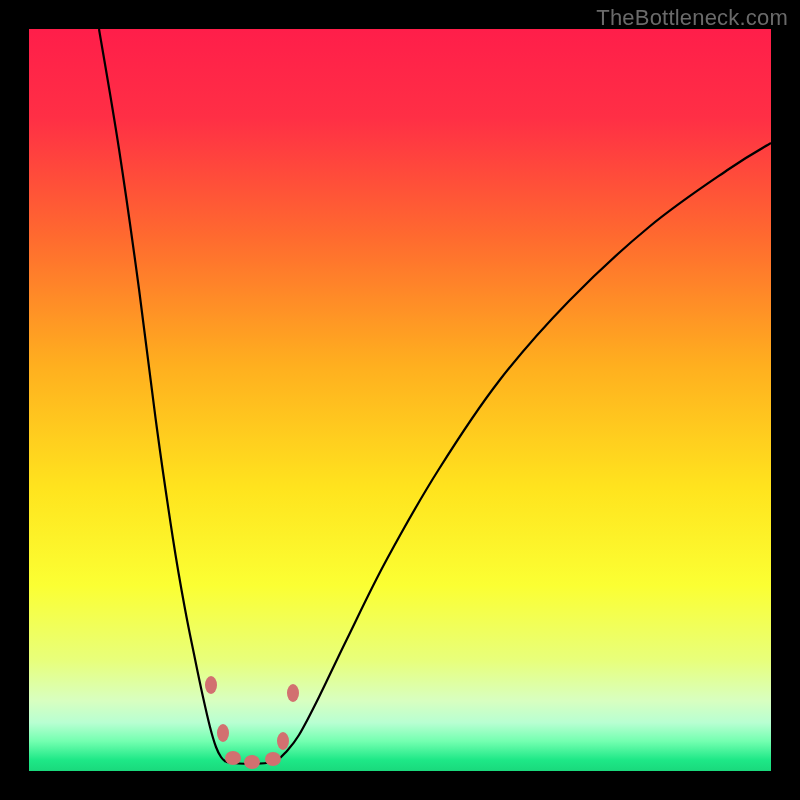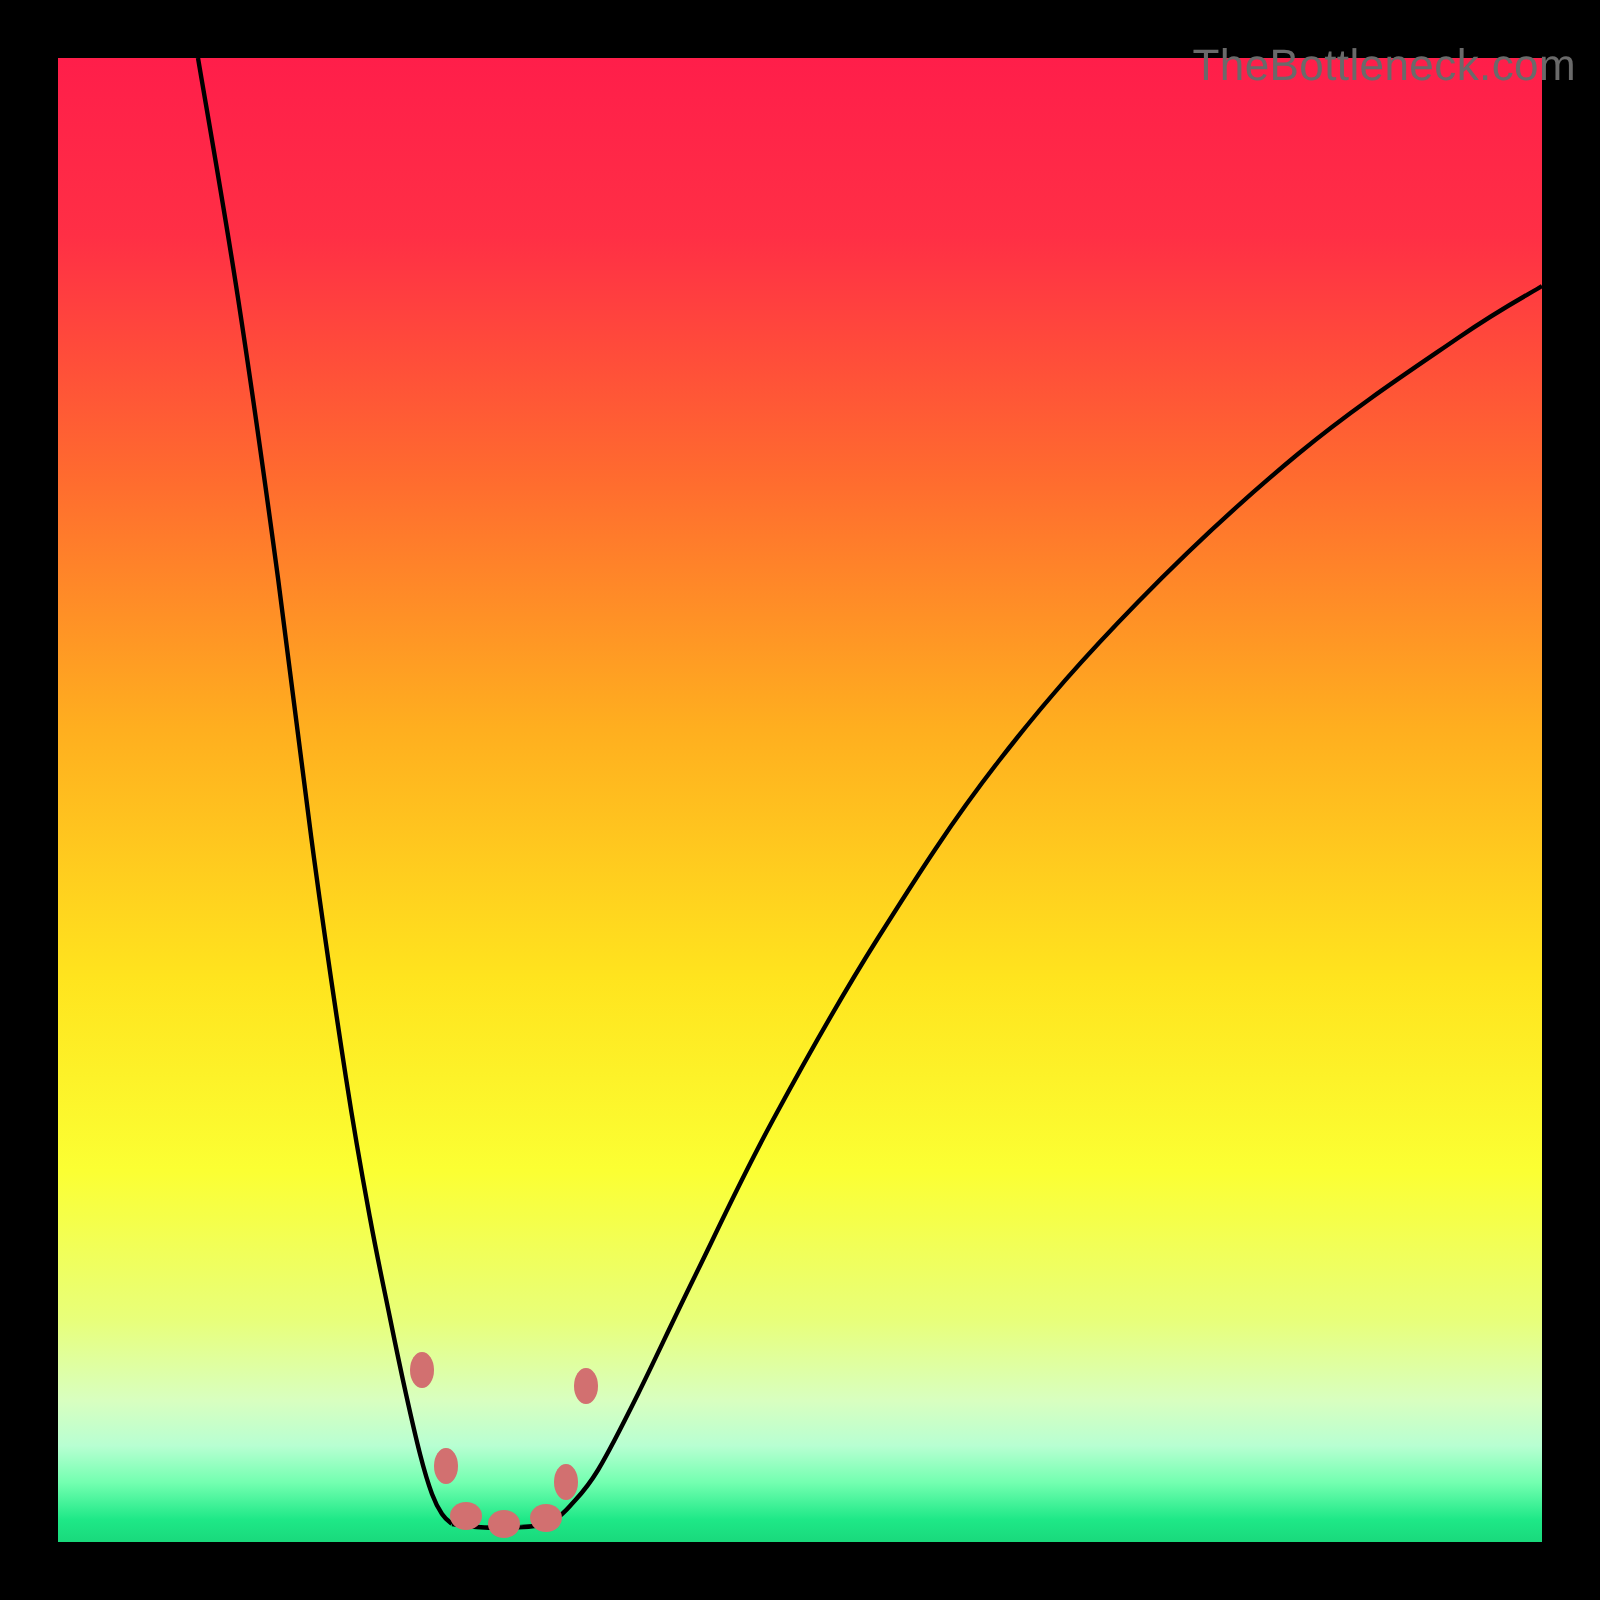--- a/index.html
+++ b/index.html
@@ -21,21 +21,21 @@
   }
   .gradient {
     position: absolute;
     left: 0;
     top: 0;
     width: 100%;
     height: 100%;
   }
   .watermark {
     position: absolute;
-    top: 20px;
+    top: 5px;
     right: 12px;
     color: #6a6a6a;
     font-size: 22px;
     letter-spacing: 0.2px;
     font-weight: 500;
     user-select: none;
   }
   svg .curve {
     fill: none;
     stroke: #000;

